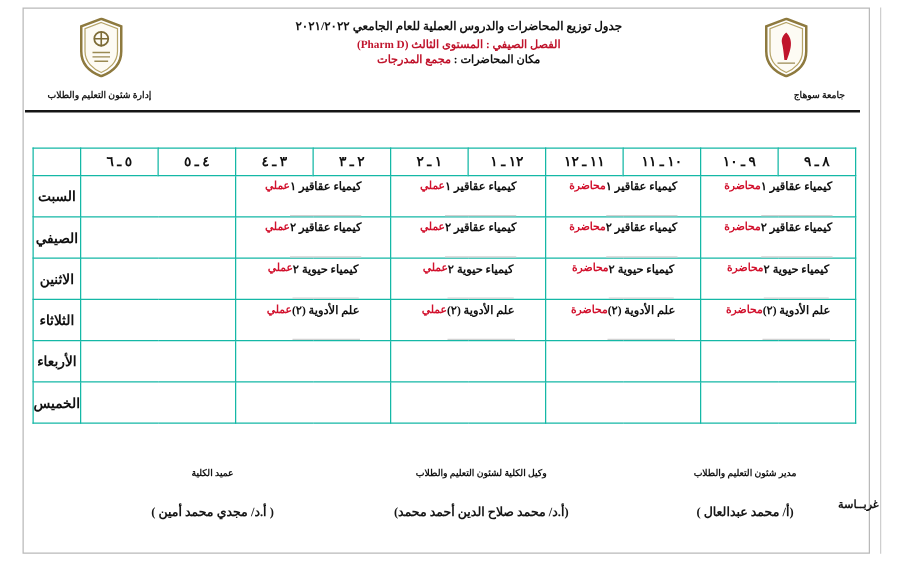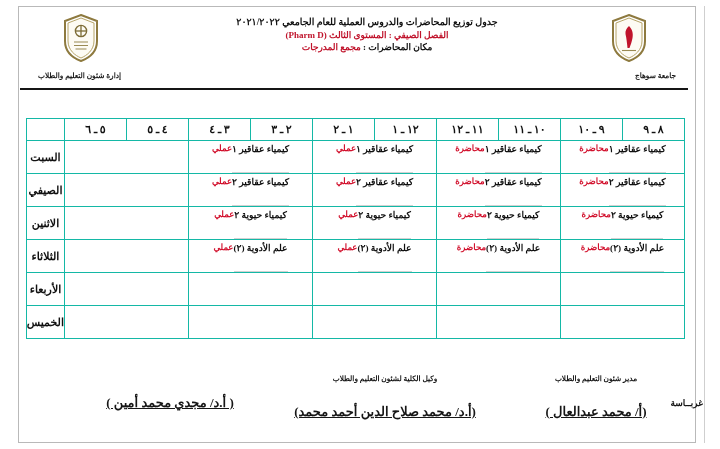--- a/index.html
+++ b/index.html
@@ -206,24 +206,23 @@
     text-align: center;
     white-space: nowrap;
   }
   .sig-title {
     font-size: 7.4px;
     font-weight: bold;
     color: #161616;
   }
   .sig-name {
     margin-top: 21px;
-    font-size: 13px;
+    font-size: 10px;
     font-weight: bold;
     color: #161616;
-    text-decoration: underline;
   }
   .sig-1 { right: 14px;  top: 6px; width: 150px; }
   .sig-2 { right: 205px; top: 6px; width: 190px; text-align: center; }
   .sig-3 { right: 430px; top: 6px; width: 170px; }
 
   .stamp-word {
     position: absolute;
     right: -18px;
     top: 30px;
     font-size: 9px;
@@ -502,17 +501,18 @@
       <div class="sig-title">مدير شئون التعليم والطلاب</div>
       <div class="sig-name">(أ/   محمد عبدالعال   )</div>
     </div>
 
     <div class="sig sig-2">
       <div class="sig-title">وكيل الكلية لشئون التعليم والطلاب</div>
       <div class="sig-name">(أ.د/ محمد صلاح الدين أحمد محمد)</div>
     </div>
 
     <div class="sig sig-3">
+      <div class="sig-title">عميد الكلية</div>
       <div class="sig-name">( أ.د/ مجدي محمد أمين )</div>
     </div>
   </div>
 
 </div>
 
 </body></html>

